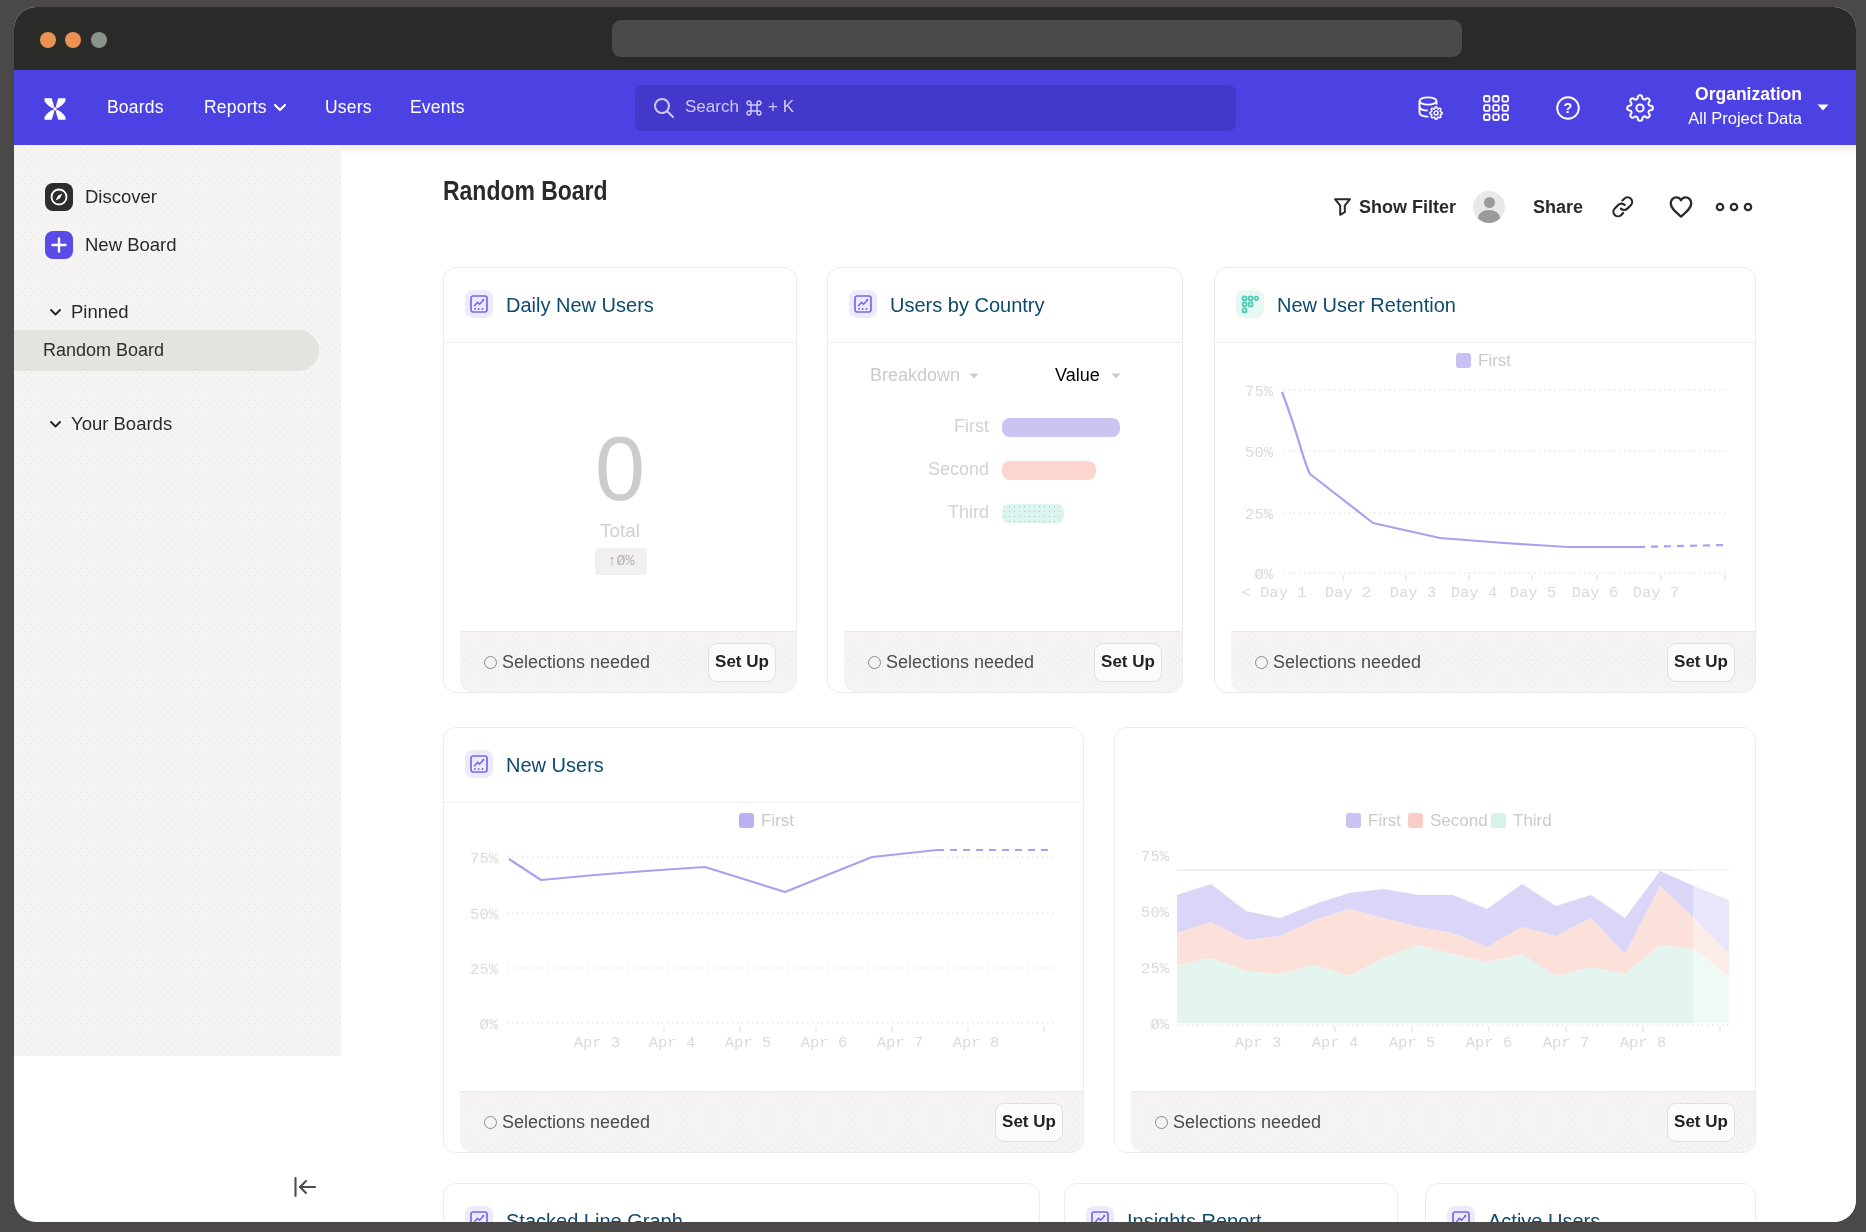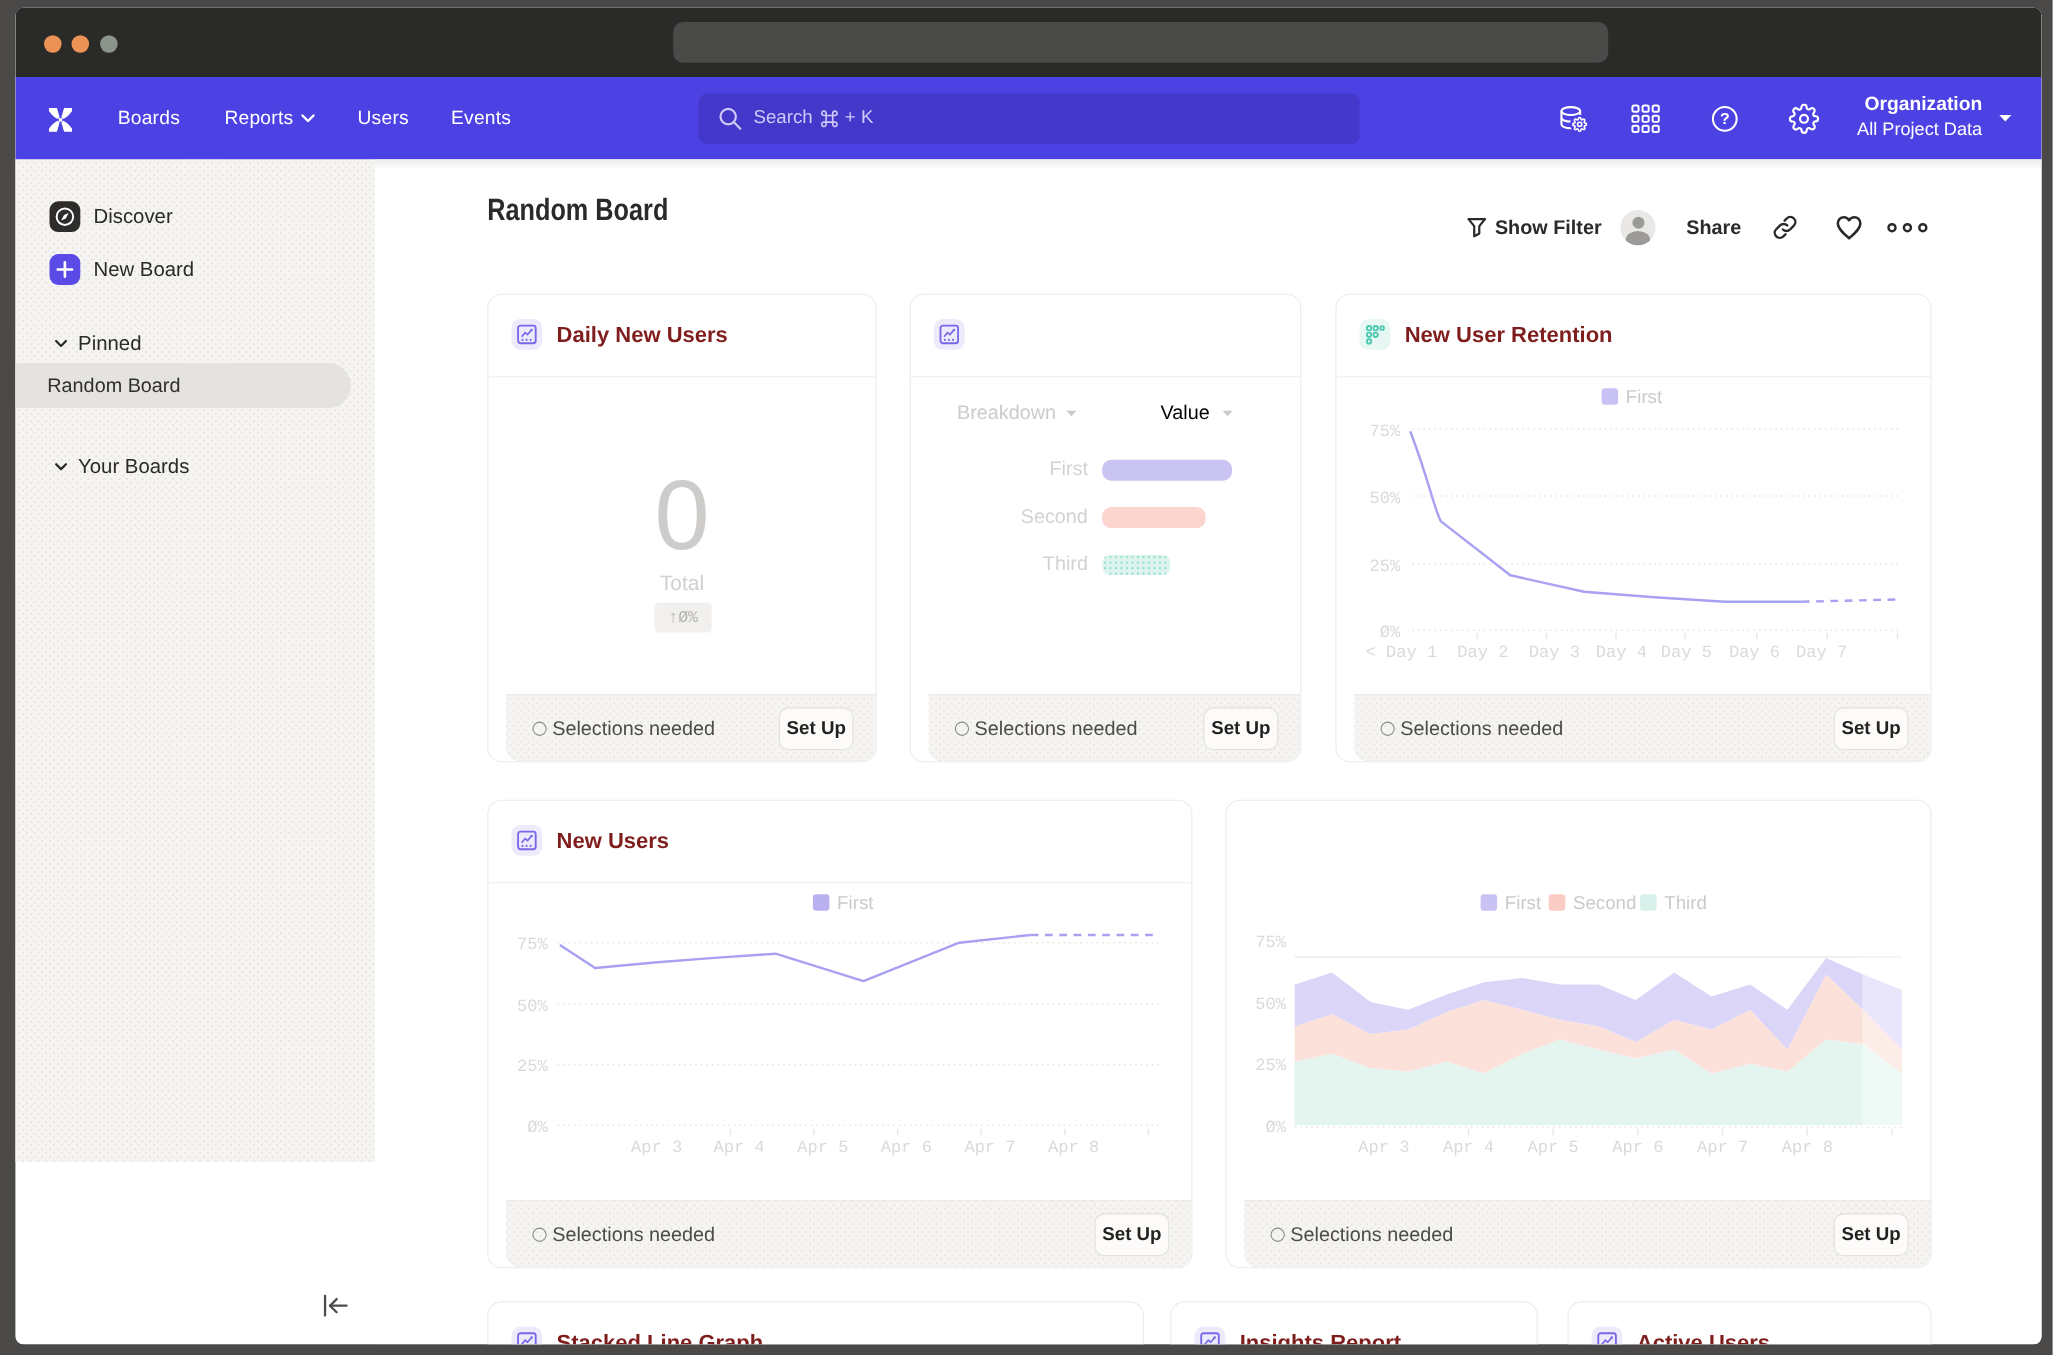--- a/index.html
+++ b/index.html
@@ -1,18 +1,18 @@
 <!DOCTYPE html>
 <html><head>
 <meta charset="utf-8">
 <style>
 * { margin:0; padding:0; box-sizing:border-box; }
 html,body { width:1866px; height:1232px; overflow:hidden; }
 body { background:#4a4948; font-family:"Liberation Sans", sans-serif; position:relative; }
-.win { position:absolute; left:14px; top:7px; width:1842px; height:1215px; background:#fff; border-radius:7px; overflow:hidden; }
+.win { position:absolute; left:14px; top:7px; width:1842px; height:1215px; background:#fff; border-radius:22px; overflow:hidden; }
 .tbar { position:absolute; left:0; top:0; width:100%; height:63px; background:#2a2a29; }
 .dot { position:absolute; top:25px; width:16px; height:16px; border-radius:50%; }
 .d1 { left:26px; background:#ec9254; }
 .d2 { left:51px; background:#ec9254; }
 .d3 { left:77px; background:#8a948b; }
 .urlbar { position:absolute; left:598px; top:13px; width:850px; height:37px; background:#4a4a49; border-radius:9px; }
 .nav { position:absolute; left:0; top:63px; width:100%; height:75px; background:#4c41e2; }
 .navlink { position:absolute; top:0; height:75px; line-height:75px; color:#fff; font-size:17.5px; font-weight:500; letter-spacing:.2px; }
 .search { position:absolute; left:621px; top:15px; width:601px; height:46px; background:#4338ca; border-radius:8px; color:#cfc9f7; font-size:17px; }
 .navicon { position:absolute; top:24px; width:28px; height:28px; }
@@ -27,21 +27,21 @@
 .pill { position:absolute; left:0; top:185px; width:305px; height:41px; background:#e5e3e0; border-radius:0 21px 21px 0; line-height:41px; padding-left:29px; font-size:18px; color:#2f2e2d; }
 .shead { position:absolute; left:35px; display:flex; align-items:center; font-size:18.5px; font-weight:500; color:#2b2a29; }
 .main { position:absolute; left:327px; top:138px; width:1515px; height:1077px; background:#fff; }
 .main .topshadow { position:absolute; left:0; top:0; width:100%; height:9px; background:linear-gradient(#ebebeb, rgba(255,255,255,0)); }
 .h1 { position:absolute; left:102px; top:30px; font-size:28px; font-weight:700; color:#2b2a29; letter-spacing:0; transform:scaleX(0.82); transform-origin:left top; }
 .sub { position:absolute; left:102px; top:69px; font-size:17.5px; color:#7c7b79; }
 .card { position:absolute; background:#fff; border:1px solid #ececea; border-radius:13px; }
 .chead { position:absolute; left:0; top:0; right:0; height:75px; border-bottom:1px solid #efeeec; }
 .cico { position:absolute; left:21px; top:22px; width:28px; height:28px; border-radius:8px; background:#edeafc; }
 .cico svg { position:absolute; left:4px; top:4px; }
-.ctitle { position:absolute; left:62px; top:0; height:75px; line-height:75px; font-size:20px; font-weight:700; color:#7f1d1d; }
+.ctitle { position:absolute; left:62px; top:0; height:75px; line-height:75px; font-size:20px; font-weight:400; color:#0c4a6e; }
 .cfoot { position:absolute; left:16px; bottom:0; right:0; height:61px; background:#f5f4f2; border-top:1px solid #e9e8e6; border-radius:0 0 12px 12px;
   background-image:radial-gradient(circle, #e9e7e4 0.75px, rgba(0,0,0,0) 0.9px), radial-gradient(circle, #e9e7e4 0.75px, rgba(0,0,0,0) 0.9px); background-size:7px 7px; background-position:0 0, 3.5px 3.5px; }
 .fcirc { position:absolute; left:24px; top:24px; width:13px; height:13px; border-radius:50%; border:1.6px solid #8d8c8a; }
 .ftext { position:absolute; left:42px; top:0; height:61px; line-height:61px; font-size:18px; color:#4c4b49; }
 .setup { position:absolute; right:20px; top:11px; width:68px; height:39px; background:#fcfbfa; border:1.5px solid #e2e0dd; border-radius:9px; text-align:center; line-height:36px; font-size:17px; font-weight:700; color:#232220; }
 .mono { font-family:"Liberation Mono", monospace; }
 </style>
 </head>
 <body>
 <div class="win">
@@ -223,20 +223,21 @@
         <div class="cico">
           <svg width="20" height="20" viewBox="0 0 20 20">
             <rect x="2" y="2" width="16" height="16" rx="2.2" fill="none" stroke="#7668e8" stroke-width="1.7"></rect>
             <path d="M5.2,12.2 L8.4,8.4 L10.6,10.2 L14.3,5.9" fill="none" stroke="#7668e8" stroke-width="1.5"></path>
             <circle cx="14.3" cy="5.9" r="1.1" fill="#7668e8"></circle>
             <circle cx="6" cy="15" r="0.95" fill="#7668e8"></circle>
               <circle cx="9.7" cy="15" r="0.95" fill="#7668e8"></circle>
               <circle cx="13.4" cy="15" r="0.95" fill="#7668e8"></circle>
           </svg>
         </div>
+        <div class="ctitle">Users by Country</div>
       </div>
       <span style="position:absolute;left:42px;top:97px;font-size:18px;color:#cccbc9">Breakdown</span>
       <svg style="position:absolute;left:140px;top:104px" width="12" height="8" viewBox="0 0 12 8">
           <path d="M1.5,1.5 L6,6.5 L10.5,1.5 Z" fill="#cccbc9"></path>
         </svg>
       <span style="position:absolute;left:227px;top:97px;font-size:18px;color:#000000">Value</span>
       <svg style="position:absolute;left:282px;top:104px" width="12" height="8" viewBox="0 0 12 8">
           <path d="M1.5,1.5 L6,6.5 L10.5,1.5 Z" fill="#cccbc9"></path>
         </svg>
       <div style="position:absolute;right:193px;top:148px;font-size:18px;color:#d3d2d0">First</div>

